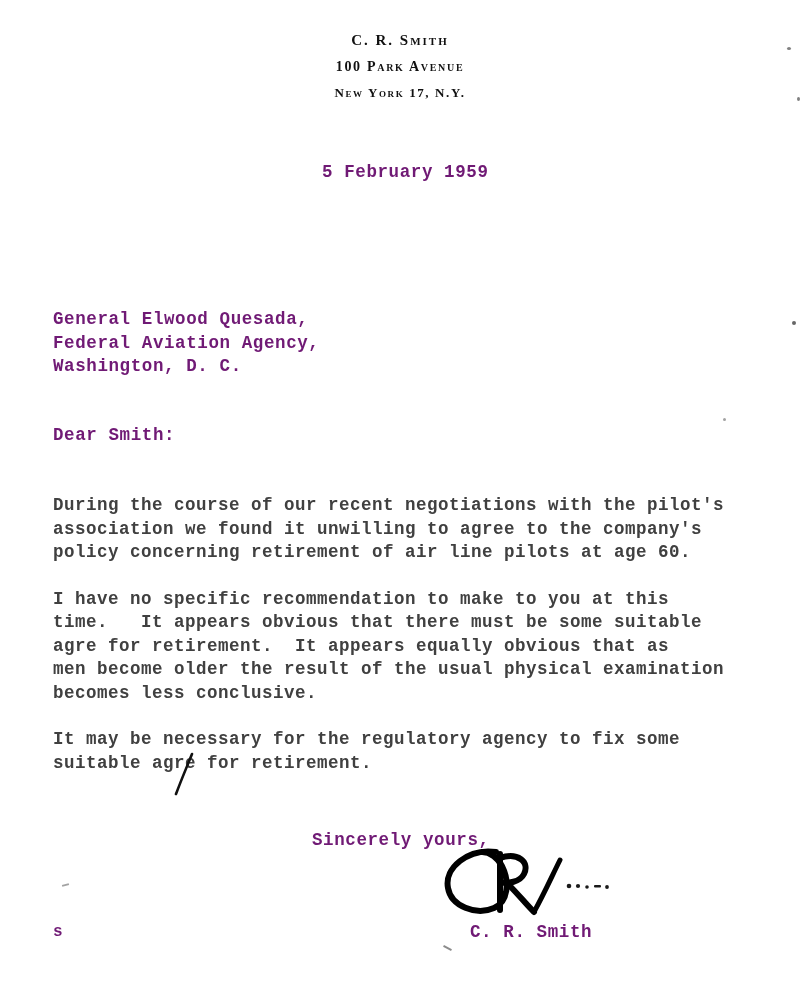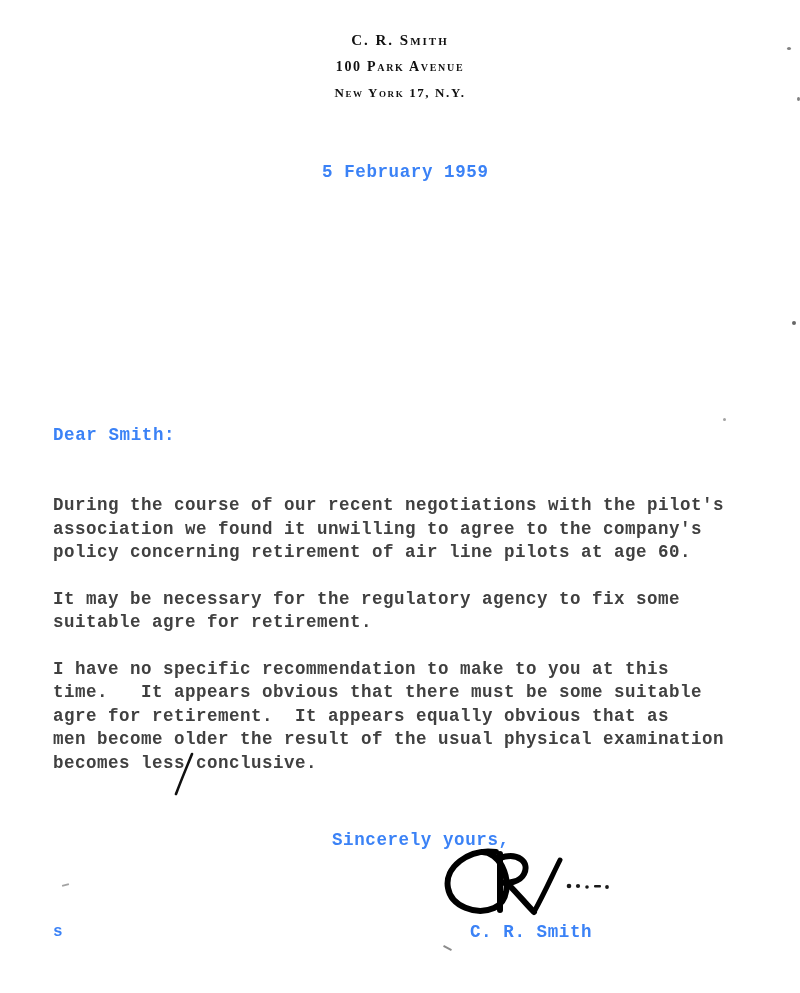--- a/index.html
+++ b/index.html
@@ -58,21 +58,21 @@
 
   
   .typed {
     position: absolute;
     font-family: "Liberation Mono", "DejaVu Sans Mono", monospace;
     font-weight: bold;
     font-size: 17.5px;
     line-height: 23.5px;
     letter-spacing: 0.6px;
     white-space: pre-wrap;
-    color: #3b82f6;
+    color: #701a75;
   }
 
   .date-line {
     top: 161px;
     left: 322px;
   }
 
   .addressee {
     top: 308px;
     left: 53px;
@@ -96,21 +96,21 @@
     line-height: 23.5px;
     letter-spacing: 0.5px;
     white-space: pre-wrap;
     color: #404040;
     margin: 0 0 23px 0;
   }
   .para:last-child { margin-bottom: 0; }
 
   .closing {
     top: 829px;
-    left: 332px;
+    left: 312px;
     text-align: right;
   }
 
   .signer-name {
     top: 921px;
     left: 470px;
   }
 
   .typist-initial {
     top: 921px;
@@ -159,34 +159,37 @@
 <div class="page">
 
   <div class="letterhead">
     <span class="lh-line lh-name">C. R. Smith</span>
     <span class="lh-line lh-street">100 Park Avenue</span>
     <span class="lh-line lh-city">New York 17, N.Y.</span>
   </div>
 
   <div class="typed date-line">5 February 1959</div>
 
+  <div class="typed addressee">General Elwood Quesada,
+Federal Aviation Agency,
+Washington, D. C.</div>
 
   <div class="typed salutation">Dear Smith:</div>
 
   <div class="body-block">
     <p class="para">During the course of our recent negotiations with the pilot's
 association we found it unwilling to agree to the company's
 policy concerning retirement of air line pilots at age 60.</p>
-    <p class="para">It may be necessary for the regulatory agency to fix some
-suitable agre for retirement.</p>
     <p class="para">I have no specific recommendation to make to you at this
 time.   It appears obvious that there must be some suitable
 agre for retirement.  It appears equally obvious that as
 men become older the result of the usual physical examination
 becomes less conclusive.</p>
+    <p class="para">It may be necessary for the regulatory agency to fix some
+suitable agre for retirement.</p>
   </div>
 
   <div class="correction-stroke">
     <svg width="34" height="44" viewBox="0 0 34 44" xmlns="http://www.w3.org/2000/svg">
       <path d="M24 2 C20 12, 14 26, 8 42" stroke="#111111" stroke-width="2.6" fill="none" stroke-linecap="round"></path>
     </svg>
   </div>
 
   <div class="typed closing">Sincerely yours,</div>
 

